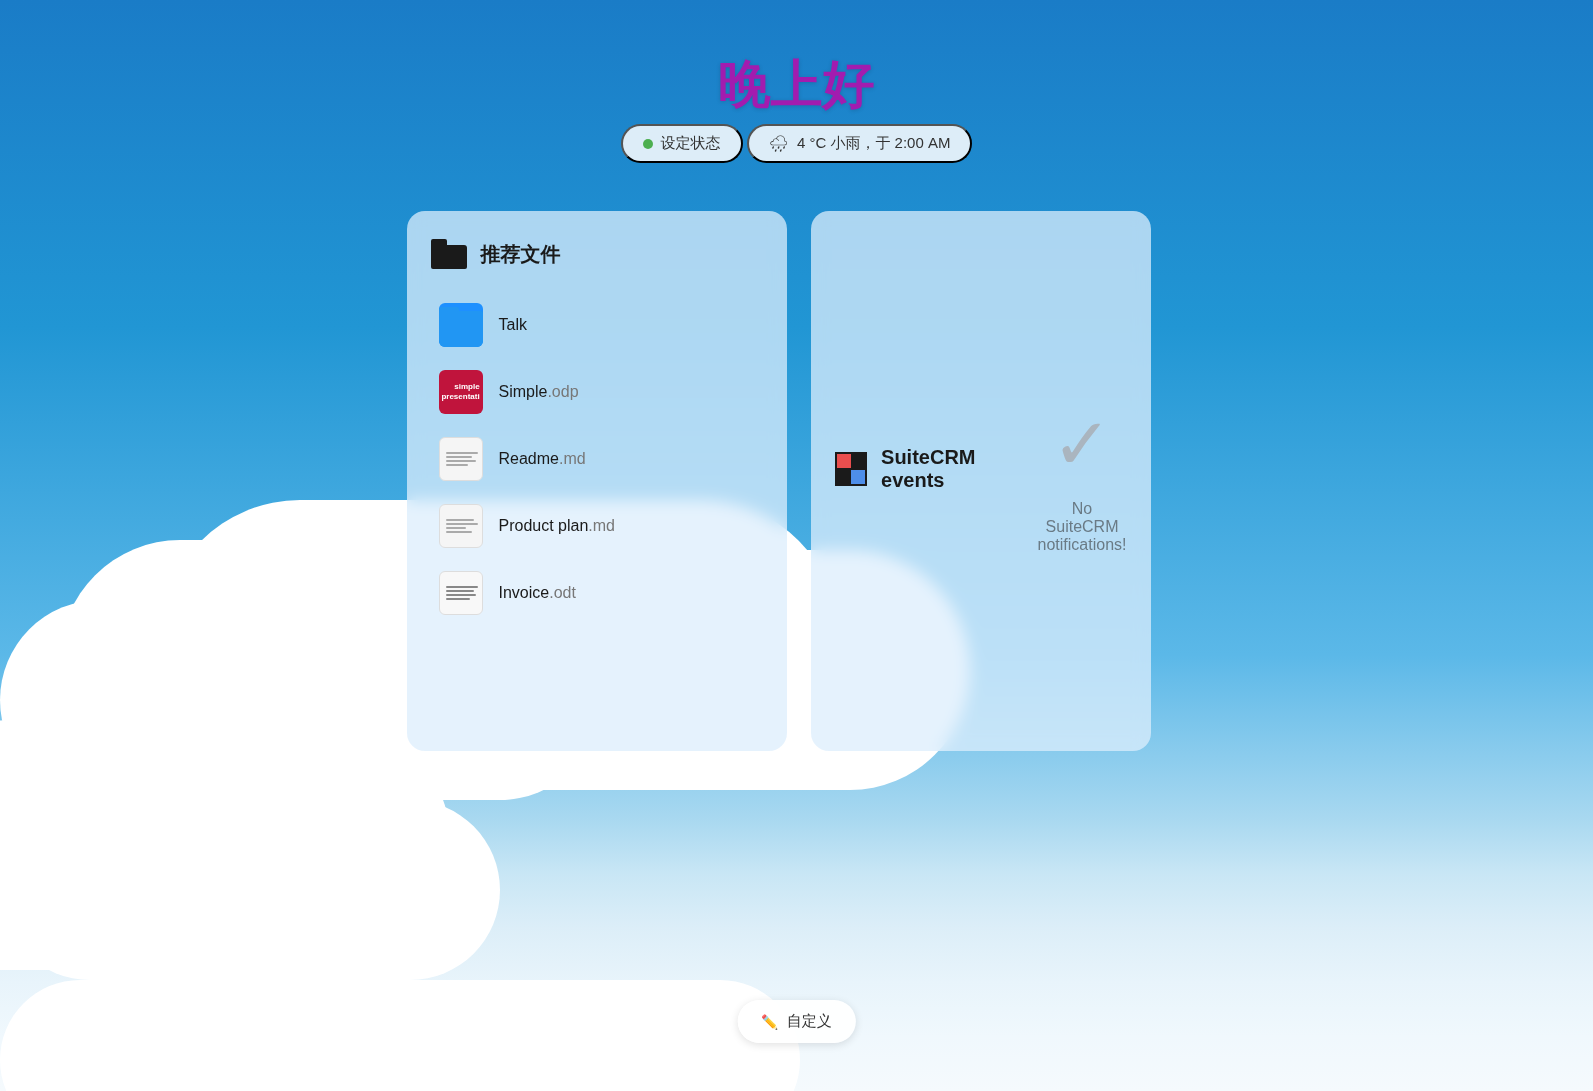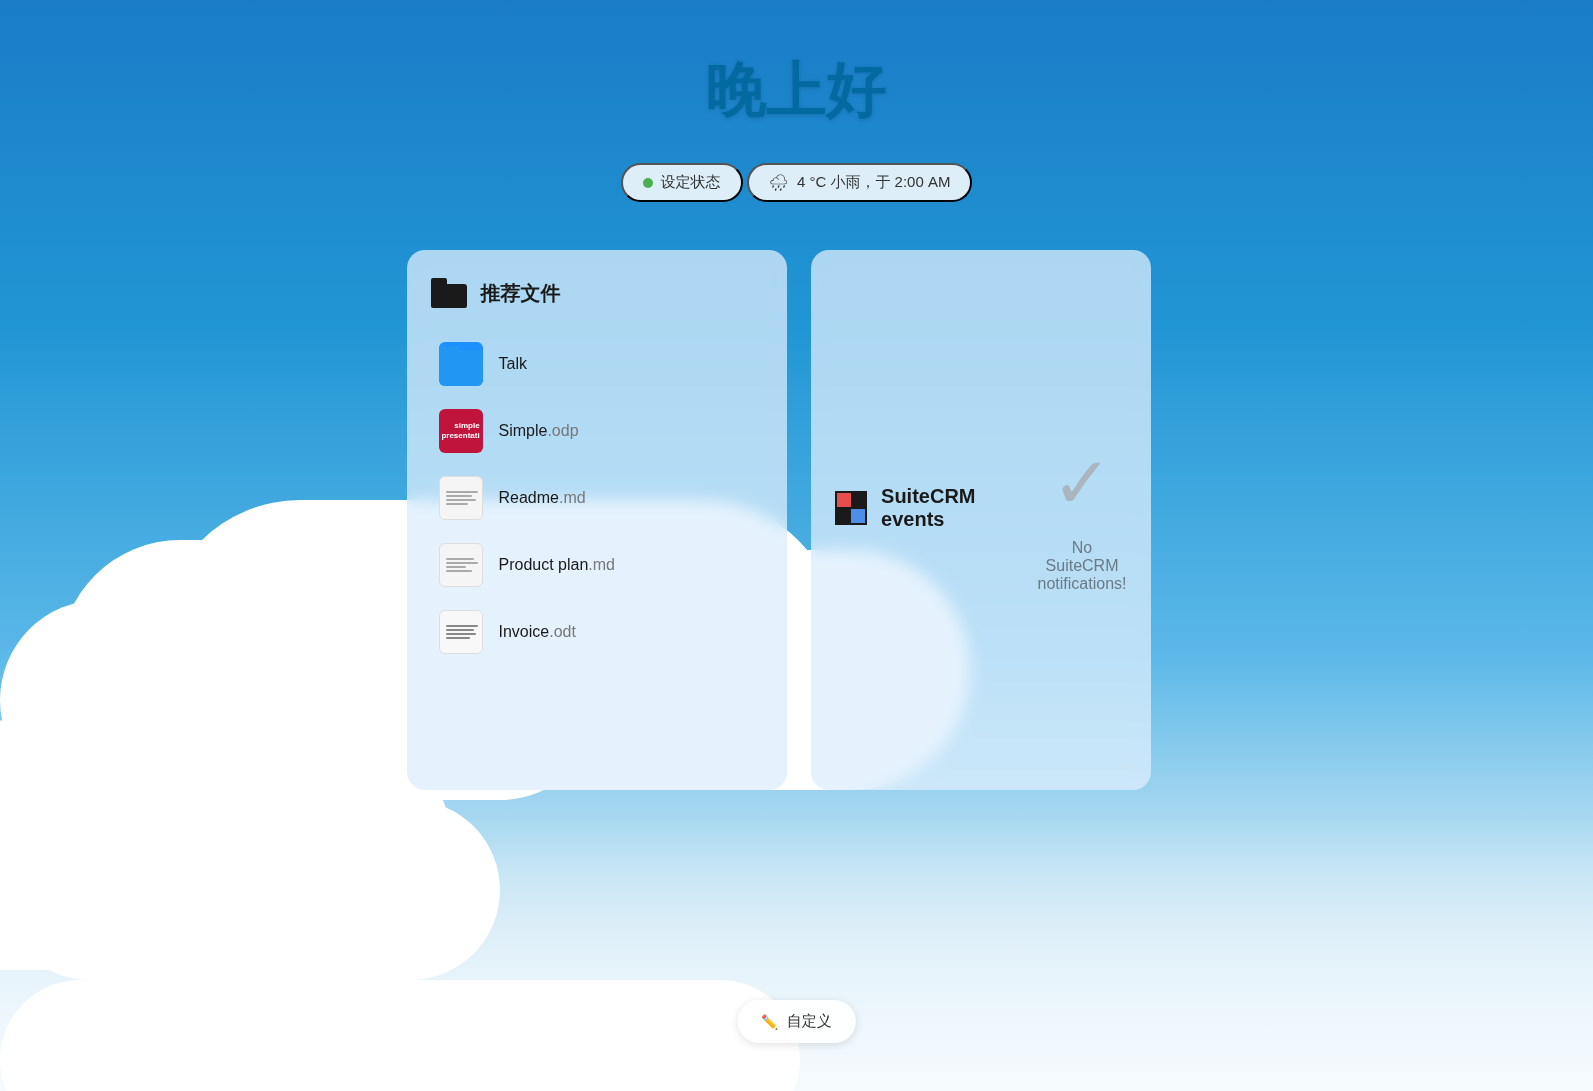--- a/index.html
+++ b/index.html
@@ -59,25 +59,25 @@
       z-index: 1;
       display: flex;
       flex-direction: column;
       align-items: center;
       padding-top: 50px;
       height: 100%;
     }
 
     
     .greeting {
-      color: #0369a1;
-      font-size: 60px;
+      color: #a21caf;
+      font-size: 52px;
       font-weight: 700;
       text-shadow: 0 1px 4px rgba(0,0,0,0.15);
-      margin-bottom: 32px;
+      margin-bottom: 4px;
     }
 
     .status-bar {
       display: flex;
       gap: 4px;
       margin-bottom: 48px;
     }
 
     .status-pill {
       background: rgba(255,255,255,0.85);

